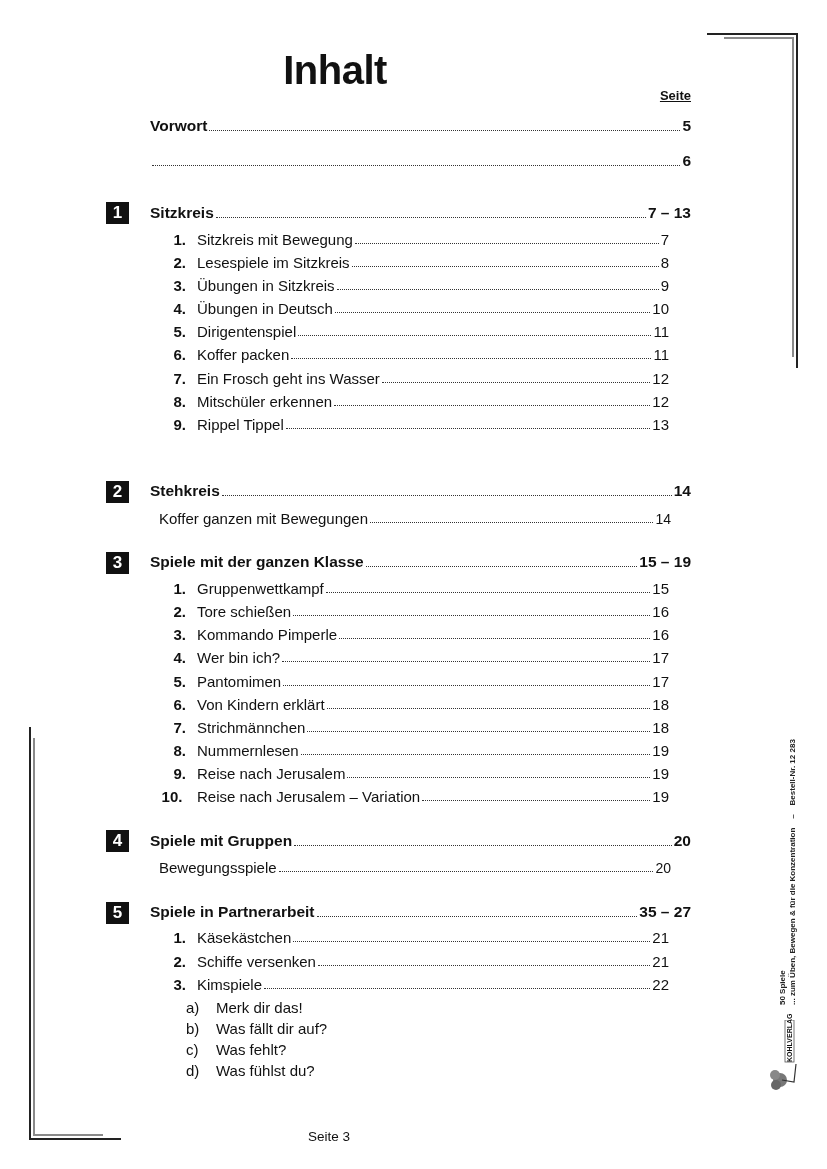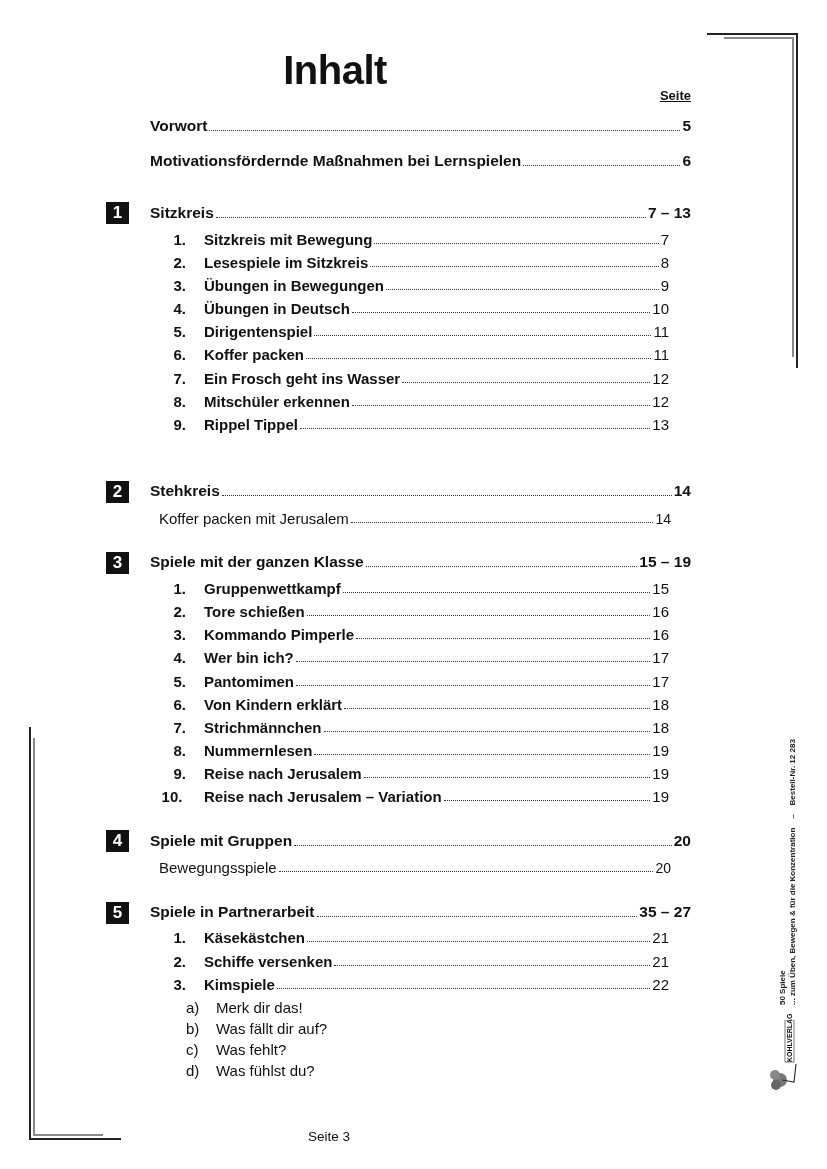--- a/index.html
+++ b/index.html
@@ -31,21 +31,21 @@
     flex: 1 1 auto; overflow: hidden; margin: 0 2px;
     border-bottom: 1.3px dotted #333; height: 0; align-self: flex-end; margin-bottom: 4px;
   }
   .row .page { flex: 0 0 auto; text-align: right; }
 
   .row.intro { font-size: 15.5px; font-weight: bold; }
   .row.chapter { font-size: 15.5px; font-weight: bold; }
   .row.item { font-size: 15px; left: 158px; width: 511px; }
   .row.item .num { display: inline-block; width: 28px; font-weight: bold; text-align: right; margin-right: 0; }
   .row.item .num.two { width: 28px; text-align: center; }
-  .row.item .text { margin-left: 18px; font-weight: bold; }
+  .row.item .text { margin-left: 11px; }
   .row.plain { font-size: 15px; left: 159px; width: 512px; }
   .row.plain .page { font-size: 14px; }
 
   .chapbadge {
     position: absolute; left: 106px; width: 23px; height: 22px; background: #111; color: #fff;
     font-size: 17px; font-weight: bold; text-align: center; line-height: 22px;
   }
 
   .sub {
     position: absolute; left: 186px; font-size: 15px; white-space: nowrap;
@@ -79,21 +79,20 @@
 
 <div class="title">Inhalt</div>
 <div class="seite-head">Seite</div>
 
 <div class="row intro" style="top:117px;">
   <span class="label">Vorwort</span>
   <span class="dots"></span>
   <span class="page">5</span>
 </div>
 <div class="row intro" style="top:152px;">
-  <span class="label">Motivationsfördernde Maßnahmen bei Lernspielen</span>
   <span class="dots"></span>
   <span class="page">6</span>
 </div>
 
 <div class="chapbadge" style="top:202px;">1</div>
 <div class="row chapter" style="top:204px;">
   <span class="label">Sitzkreis</span>
   <span class="dots"></span>
   <span class="page">7 – 13</span>
 </div>
@@ -104,21 +103,21 @@
     <span class="page">7</span>
   </div>
 <div class="row item" style="top:254px;">
     <span class="num">2.</span>
     <span class="text label">Lesespiele im Sitzkreis</span>
     <span class="dots"></span>
     <span class="page">8</span>
   </div>
 <div class="row item" style="top:277px;">
     <span class="num">3.</span>
-    <span class="text label">Übungen in Bewegungen</span>
+    <span class="text label">Übungen in Sitzkreis</span>
     <span class="dots"></span>
     <span class="page">9</span>
   </div>
 <div class="row item" style="top:300px;">
     <span class="num">4.</span>
     <span class="text label">Übungen in Deutsch</span>
     <span class="dots"></span>
     <span class="page">10</span>
   </div>
 <div class="row item" style="top:323px;">
@@ -152,21 +151,21 @@
     <span class="page">13</span>
   </div>
 
 <div class="chapbadge" style="top:481px;">2</div>
 <div class="row chapter" style="top:482px;">
   <span class="label">Stehkreis</span>
   <span class="dots"></span>
   <span class="page">14</span>
 </div>
 <div class="row plain" style="top:510px;">
-  <span class="label">Koffer packen mit Jerusalem</span>
+  <span class="label">Koffer ganzen mit Bewegungen</span>
   <span class="dots"></span>
   <span class="page">14</span>
 </div>
 
 <div class="chapbadge" style="top:552px;">3</div>
 <div class="row chapter" style="top:553px;">
   <span class="label">Spiele mit der ganzen Klasse</span>
   <span class="dots"></span>
   <span class="page">15 – 19</span>
 </div>

